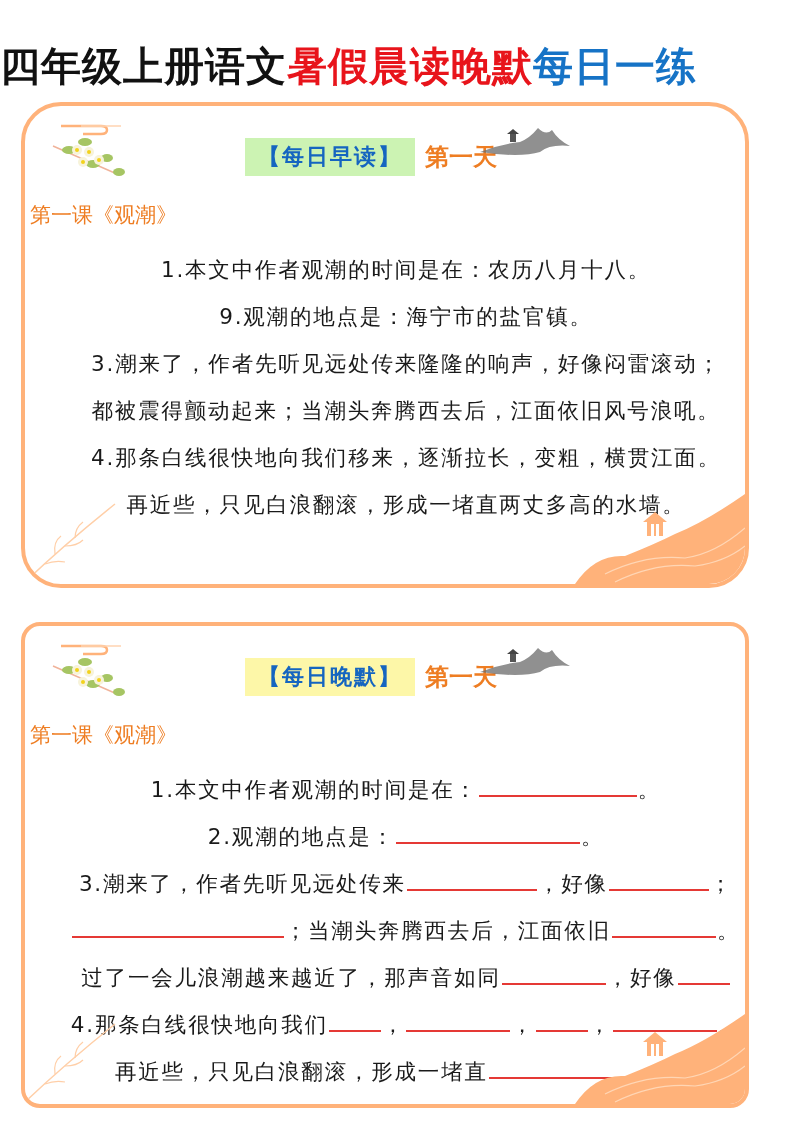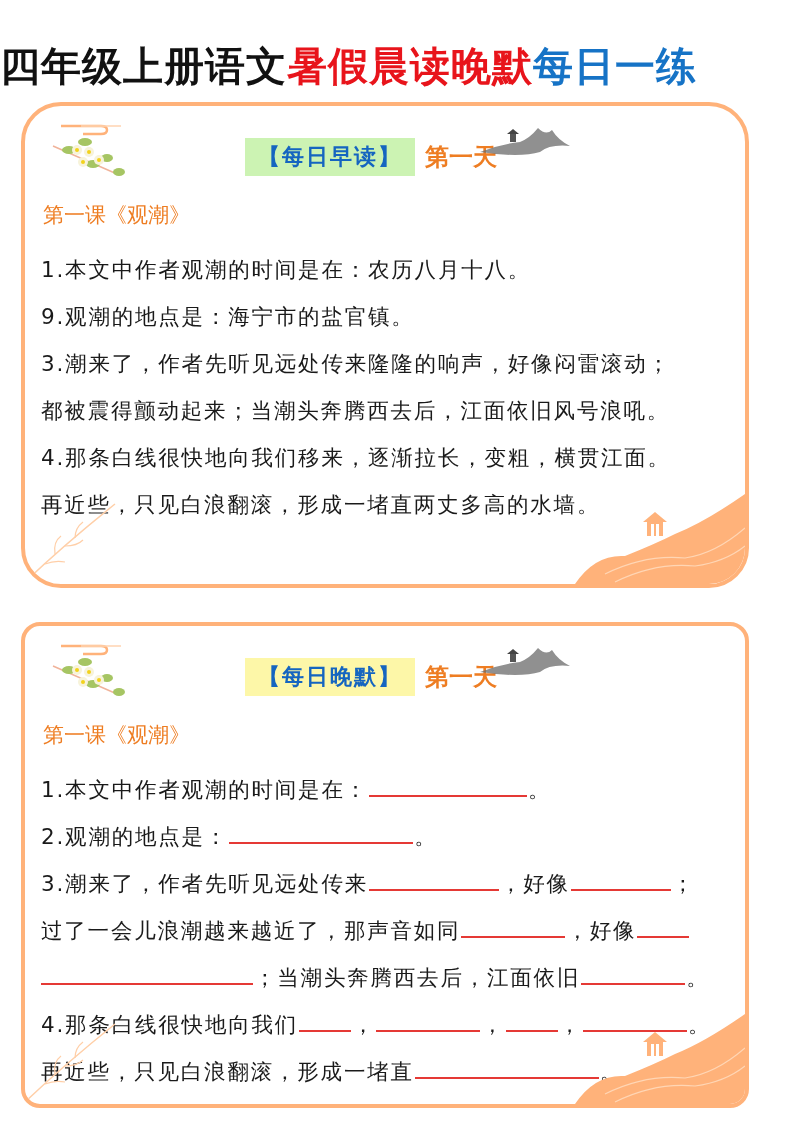--- a/index.html
+++ b/index.html
@@ -43,30 +43,30 @@
   .day-label {
     position:absolute; left:400px; top:2px; height:38px; line-height:38px;
     color:#ee7d22; font-weight:bold; font-size:24px;
     font-family: "DejaVu Serif", serif;
   }
   .ink-mountain {
     position:absolute; left:455px; top:-14px; width:90px; height:46px;
   }
 
   .lesson-title {
-    position:absolute; left:18px; top:95px;
+    position:absolute; left:5px; top:95px;
     color:#ee7d22; font-size:21px;
     font-family: "DejaVu Sans", sans-serif;
   }
   .lines {
     position:absolute; left:16px; top:140px; width:730px;
   }
   .line {
     font-size:21.5px; line-height:47px; height:47px; white-space:nowrap;
-    letter-spacing:1.8px; font-family: "DejaVu Sans", sans-serif; color:#1a1a1a;
+    letter-spacing:1.8px; font-family: "DejaVu Sans", sans-serif; color:#1a1a1a;text-align:center;
   }
   .blank {
     display:inline-block; border-bottom:2px solid #e53935; height:22px;
     vertical-align:baseline; margin:0 1px;
   }
   .pavilion {
     position:absolute; right:0; bottom:0; width:170px; height:110px;
   }
   .reed {
     position:absolute; left:0; bottom:0; width:95px; height:90px;
@@ -168,24 +168,24 @@
     <div class="line">
       <span>1.本文中作者观潮的时间是在：</span><span class="blank" style="width:158px"></span><span>。</span>
     </div>
     <div class="line">
       <span>2.观潮的地点是：</span><span class="blank" style="width:184px"></span><span>。</span>
     </div>
     <div class="line">
       <span>3.潮来了，作者先听见远处传来</span><span class="blank" style="width:130px"></span><span>，好像</span><span class="blank" style="width:100px"></span><span>；</span>
     </div>
     <div class="line">
+      <span class="blank" style="width:212px;margin-left:0"></span><span>；当潮头奔腾西去后，江面依旧</span><span class="blank" style="width:104px"></span><span>。</span>
+    </div>
+    <div class="line">
       <span>过了一会儿浪潮越来越近了，那声音如同</span><span class="blank" style="width:104px"></span><span>，好像</span><span class="blank" style="width:52px"></span>
-    </div>
-    <div class="line">
-      <span class="blank" style="width:212px;margin-left:0"></span><span>；当潮头奔腾西去后，江面依旧</span><span class="blank" style="width:104px"></span><span>。</span>
     </div>
     <div class="line">
       <span>4.那条白线很快地向我们</span><span class="blank" style="width:52px"></span><span>，</span><span class="blank" style="width:104px"></span><span>，</span><span class="blank" style="width:52px"></span><span>，</span><span class="blank" style="width:104px"></span><span>。</span>
     </div>
     <div class="line">
       <span>再近些，只见白浪翻滚，形成一堵直</span><span class="blank" style="width:184px"></span><span>。</span>
     </div>
   </div>
   <svg class="reed" viewBox="0 0 95 90">
     <path d="M0 88 Q40 50 90 10" stroke="#ffcfa8" stroke-width="1.5" fill="none"></path>

